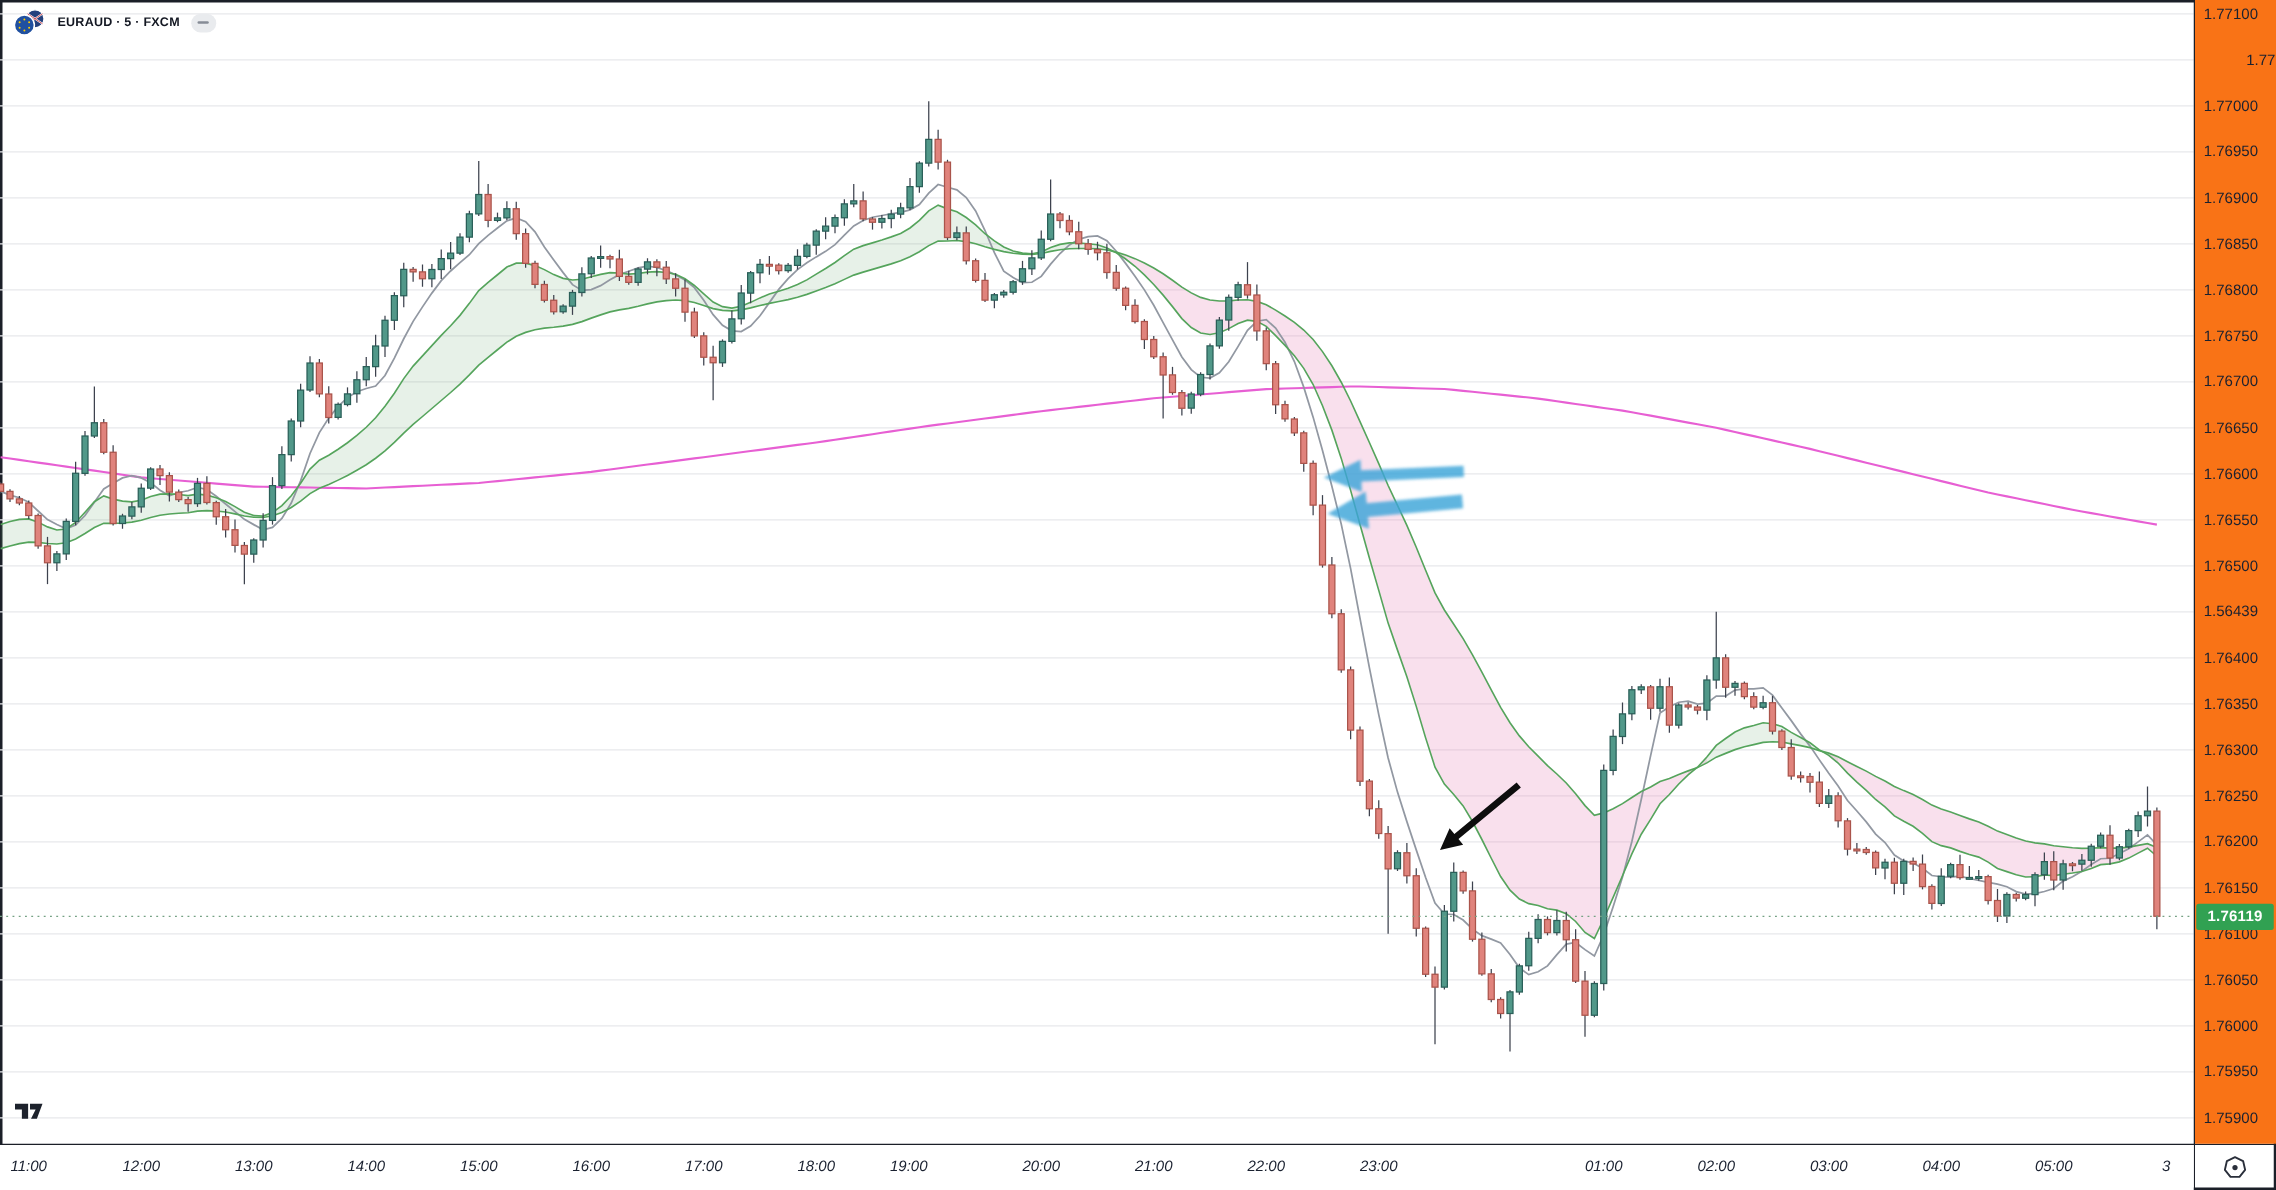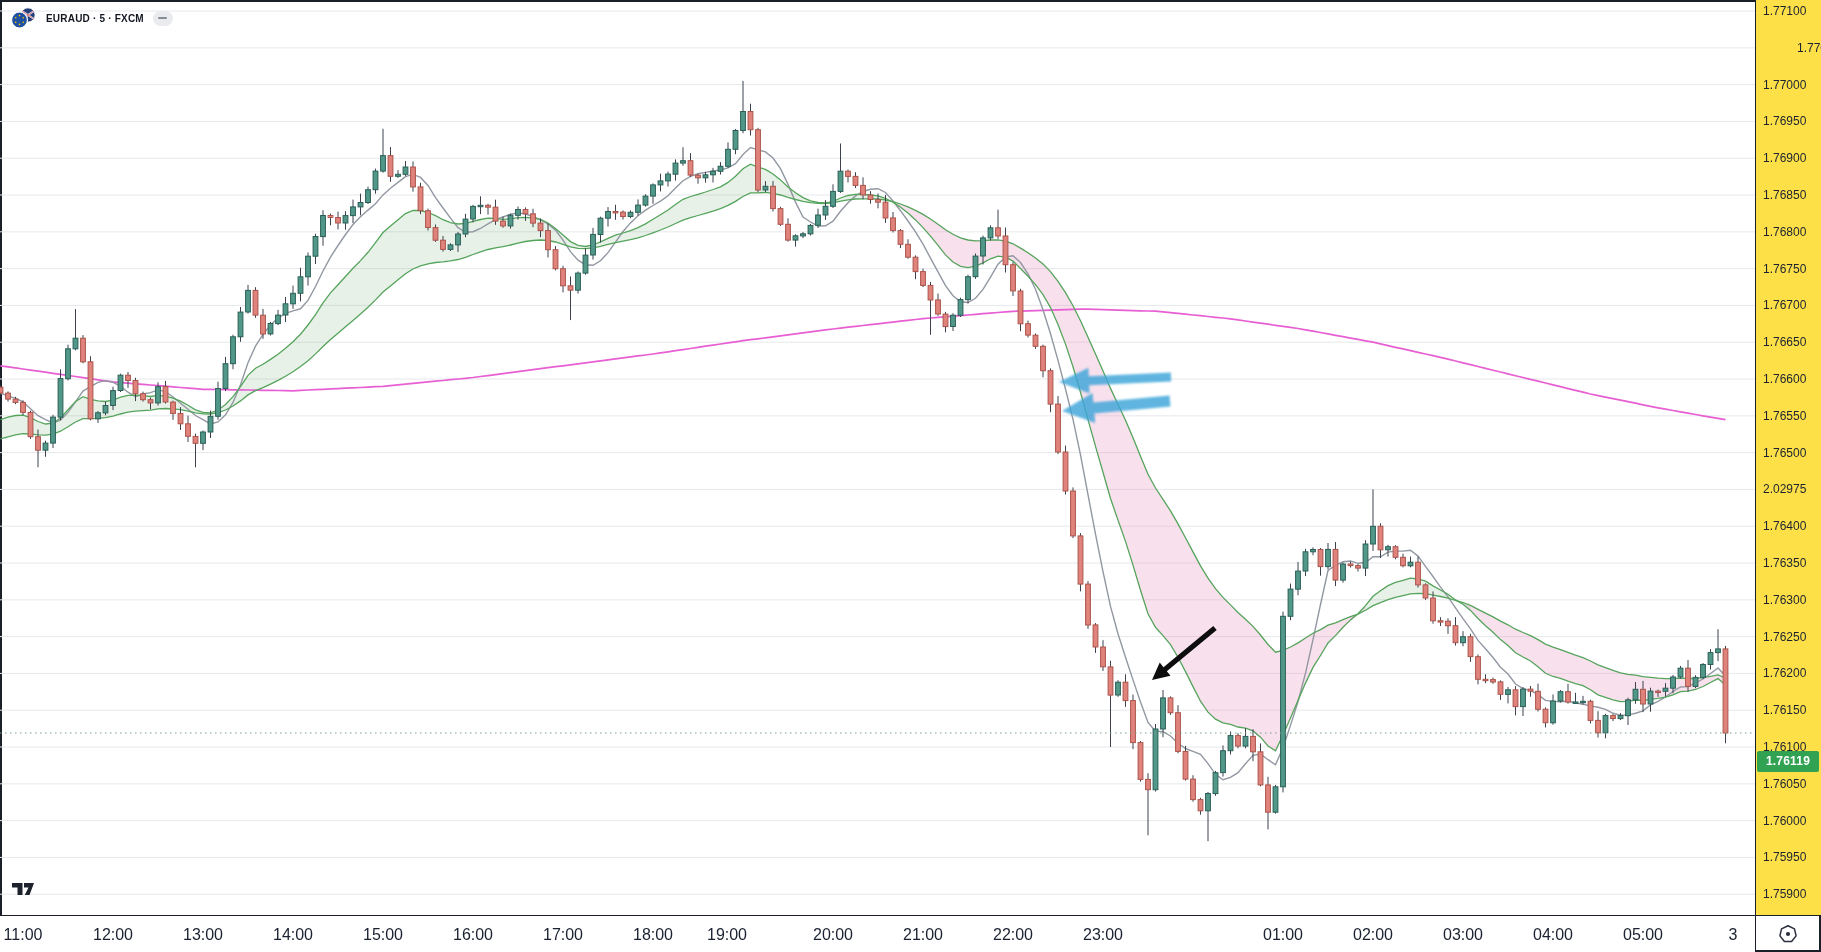--- a/index.html
+++ b/index.html
@@ -8,27 +8,27 @@
     font-family:"Liberation Sans",sans-serif;overflow:hidden;
     box-shadow:inset 0 0 0 2px #1b1f28;
   }
   #plot-svg{position:absolute;left:0;top:0;display:block;}
   .sep-v{position:absolute;left:1755px;top:0;width:1px;height:952px;background:#1b1f28;}
   .sep-h{position:absolute;left:0;top:915px;width:1821px;height:1px;background:#1b1f28;}
   #legend{position:absolute;left:10px;top:7px;display:flex;align-items:center;gap:9px;z-index:6;cursor:pointer;}
   #legend .title{font-size:10px;font-weight:600;color:#131722;letter-spacing:.2px;white-space:nowrap;}
   .chip{width:20px;height:15px;border-radius:8px;background:#e9ebee;display:flex;align-items:center;justify-content:center;}
   .chip .dash{width:9px;height:2.5px;background:#868c96;border-radius:1px;}
-  #price-axis{position:absolute;left:1756px;top:0;width:65px;height:915px;background:#fde047;z-index:3;cursor:ns-resize;}
+  #price-axis{position:absolute;left:1756px;top:0;width:65px;height:915px;background:#f97316;z-index:3;cursor:ns-resize;}
   .price-label{position:absolute;left:7px;transform:translateY(-50%);font-size:12px;color:#1a2130;white-space:nowrap;}
   #time-axis{position:absolute;left:0;top:916px;width:1755px;height:36px;background:#fff;z-index:3;cursor:ew-resize;}
-  .time-label{position:absolute;top:10px;transform:translateX(-50%);font-size:16px;color:#1a2130;white-space:nowrap;}
+  .time-label{position:absolute;top:10px;transform:translateX(-50%);font-size:12px;color:#1a2130;white-space:nowrap;font-style:italic;}
   .time-label.bold{font-weight:700;}
   #badge{position:absolute;left:1757px;width:62px;height:21px;color:#fff;font-size:12px;
-    font-weight:700;display:flex;align-items:center;justify-content:center;border-radius:2px;z-index:5;letter-spacing:.2px;margin-top:28px;}
+    font-weight:700;display:flex;align-items:center;justify-content:center;border-radius:2px;z-index:5;letter-spacing:.2px;}
   #gear-cell{position:absolute;left:1756px;top:916px;width:64px;height:35px;display:flex;align-items:center;justify-content:center;z-index:4;cursor:pointer;}
 </style>
 </head>
 <body>
 
 <div id="app">
 
   <svg id="plot-svg" width="1755" height="915" viewBox="0 0 1755 915">
       <g>
         <line x1="0" y1="11.0" x2="1755" y2="11.0" stroke="#e7e8eb" stroke-width="1"></line>
@@ -579,21 +579,21 @@
       <div class="price-label" style="top: 121.4px;">1.76950</div>
       <div class="price-label" style="top: 158.2px;">1.76900</div>
       <div class="price-label" style="top: 195px;">1.76850</div>
       <div class="price-label" style="top: 231.8px;">1.76800</div>
       <div class="price-label" style="top: 268.6px;">1.76750</div>
       <div class="price-label" style="top: 305.4px;">1.76700</div>
       <div class="price-label" style="top: 342.2px;">1.76650</div>
       <div class="price-label" style="top: 379px;">1.76600</div>
       <div class="price-label" style="top: 415.8px;">1.76550</div>
       <div class="price-label" style="top: 452.6px;">1.76500</div>
-      <div class="price-label" style="top: 489.4px;">2.02975</div>
+      <div class="price-label" style="top: 489.4px;">1.56439</div>
       <div class="price-label" style="top: 526.2px;">1.76400</div>
       <div class="price-label" style="top: 563px;">1.76350</div>
       <div class="price-label" style="top: 599.8px;">1.76300</div>
       <div class="price-label" style="top: 636.6px;">1.76250</div>
       <div class="price-label" style="top: 673.4px;">1.76200</div>
       <div class="price-label" style="top: 710.2px;">1.76150</div>
       <div class="price-label" style="top: 747px;">1.76100</div>
       <div class="price-label" style="top: 783.8px;">1.76050</div>
       <div class="price-label" style="top: 820.6px;">1.76000</div>
       <div class="price-label" style="top: 857.4px;">1.75950</div>

